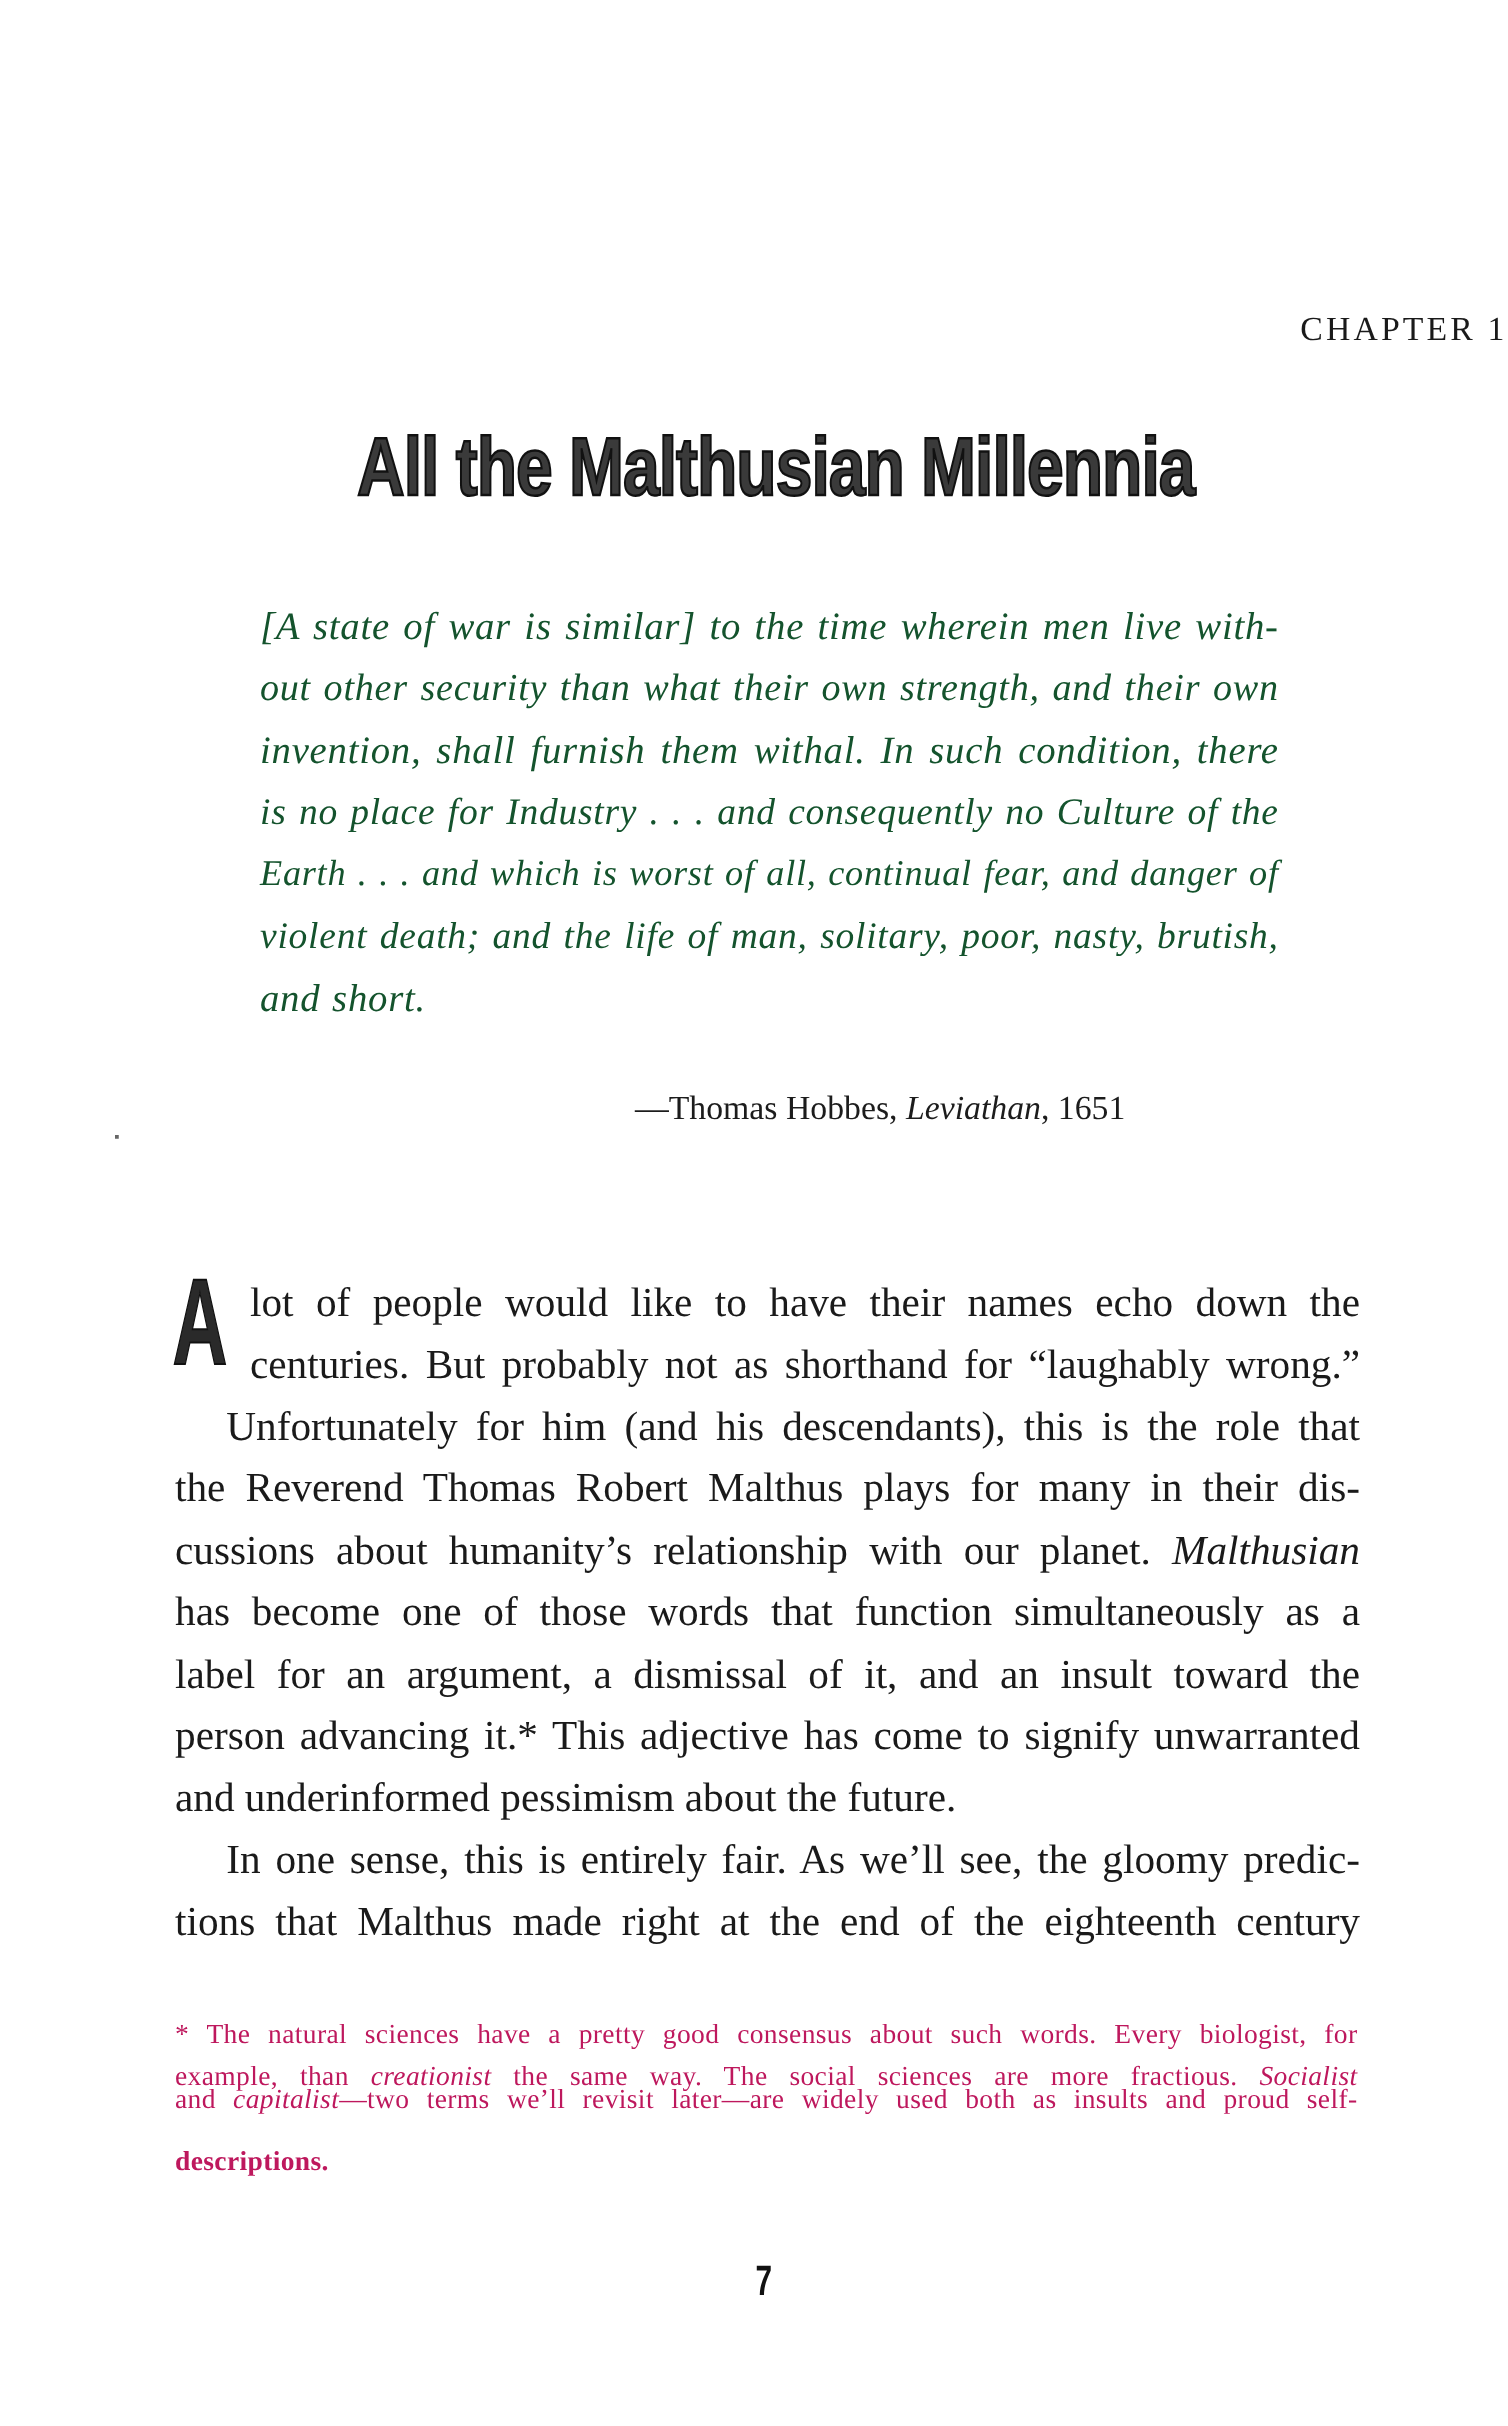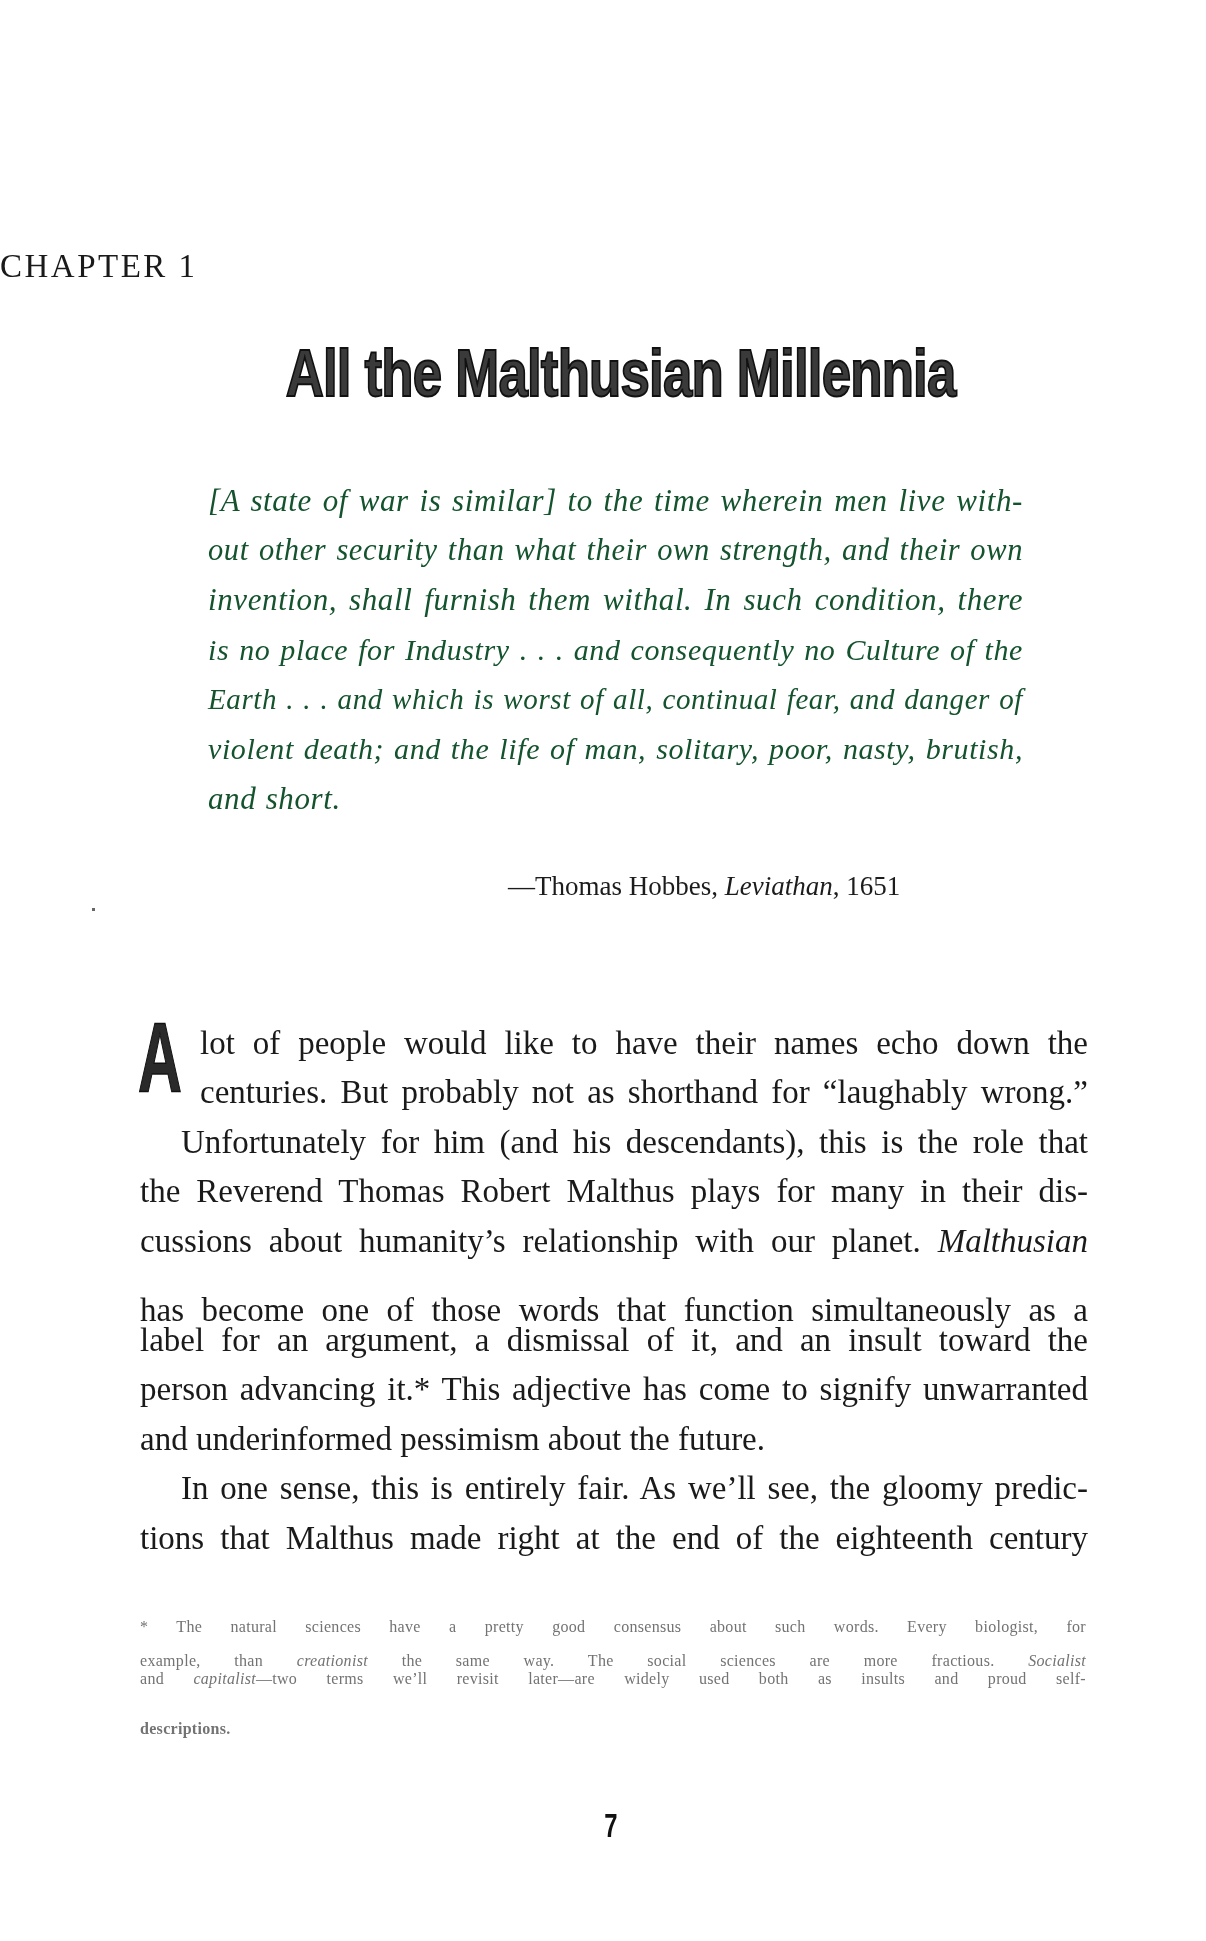--- a/index.html
+++ b/index.html
@@ -1,20 +1,20 @@
 <!DOCTYPE html>
 <html><head>
 <meta charset="utf-8">
 <style>
   html, body { margin: 0; padding: 0; background: #ffffff; }
   body { width: 1206px; height: 1941px; position: relative; overflow: hidden; color: #1a1a1a; }
   .abs { position: absolute; }
   .chapter-label {
-    left: 0; width: 1206px; top: 248px; text-align: left;
-    font-family: "Liberation Serif", serif; font-size: 33px; letter-spacing: 2.5px; color: #1a1a1a;
+    left: 0; width: 1206px; top: 248px; text-align: right;
+    font-family: "Liberation Serif", serif; font-size: 27px; letter-spacing: 2.5px; color: #1a1a1a;
   }
   .chapter-title {
     left: 0; width: 1250px; top: 335px; text-align: center;
     font-family: "Liberation Sans", sans-serif; font-weight: bold; font-size: 66px;
     color: #3a3a3a; -webkit-text-stroke: 2px #111; letter-spacing: -1px;
     transform: scaleX(0.80); transform-origin: 603px 0;
   }
   .quote-line {
     left: 208px; width: 815px; height: 50px; line-height: 50px;
     font-family: "Liberation Serif", serif; font-style: italic; font-size: 31px;
@@ -34,21 +34,21 @@
   }
   .body-line {
     height: 50px; line-height: 50px;
     font-family: "Liberation Serif", serif; font-size: 33px; color: #1a1a1a;
     text-align: justify; text-align-last: justify; white-space: nowrap;
   }
   .body-line.last { text-align-last: left; }
   .body-line i { font-style: italic; }
   .fn-line {
     left: 140px; width: 946px; height: 34px; line-height: 34px;
-    font-family: "Liberation Serif", serif; font-size: 16px; color: #737373;
+    font-family: "Liberation Serif", serif; font-size: 22px; color: #be185d;
     text-align: justify; text-align-last: justify; white-space: nowrap; letter-spacing: 0.3px;
   }
   .fn-line.last { text-align-last: left; }
   .fn-line i { font-style: italic; }
   .page-number {
     left: 0; width: 1222px; top: 1806px; text-align: center;
     font-family: "Liberation Sans", sans-serif; font-weight: bold; font-size: 34px; color: #111;
     transform: scaleX(0.7); transform-origin: 611px 0;
   }
   .speck { left: 92px; top: 908px; width: 3px; height: 3px; background: #666; }
@@ -72,21 +72,21 @@
   <div class="abs attribution"><span>—Thomas Hobbes, </span><i>Leviathan</i><span>, 1651</span></div>
 </div>
 
 <div>
   <div class="abs drop-cap">A</div>
   <div class="abs body-line" style="left: 200px; width: 888px; top: 1018px; white-space: normal; overflow: visible;">lot of people would like to have their names echo down the</div>
   <div class="abs body-line" style="left: 200px; width: 888px; top: 1067px; white-space: normal; overflow: visible;">centuries. But probably not as shorthand for “laughably wrong.”</div>
   <div class="abs body-line" style="left: 181px; width: 907px; top: 1117px; white-space: normal; overflow: visible;">Unfortunately for him (and his descendants), this is the role that</div>
   <div class="abs body-line" style="left: 140px; width: 948px; top: 1166px; white-space: normal; overflow: visible;">the Reverend Thomas Robert Malthus plays for many in their dis-</div>
   <div class="abs body-line" style="left: 140px; width: 948px; top: 1216px; white-space: normal; overflow: visible;"><span>cussions about humanity’s relationship with our planet. </span><i>Malthusian</i></div>
-  <div class="abs body-line" style="left: 140px; width: 948px; top: 1265px; white-space: normal; overflow: visible; margin-top: 20px;">has become one of those words that function simultaneously as a</div>
+  <div class="abs body-line" style="left: 140px; width: 948px; top: 1265px; white-space: normal; overflow: visible;">has become one of those words that function simultaneously as a</div>
   <div class="abs body-line" style="left: 140px; width: 948px; top: 1315px; white-space: normal; overflow: visible;">label for an argument, a dismissal of it, and an insult toward the</div>
   <div class="abs body-line" style="left: 140px; width: 948px; top: 1364px; white-space: normal; overflow: visible;">person advancing it.* This adjective has come to signify unwarranted</div>
   <div class="abs body-line last" style="left: 140px; width: 948px; top: 1414px; white-space: normal; overflow: visible;">and underinformed pessimism about the future.</div>
   <div class="abs body-line" style="left: 181px; width: 907px; top: 1463px; white-space: normal; overflow: visible;">In one sense, this is entirely fair. As we’ll see, the gloomy predic-</div>
   <div class="abs body-line" style="left: 140px; width: 948px; top: 1513px; white-space: normal; overflow: visible;">tions that Malthus made right at the end of the eighteenth century</div>
 </div>
 
 <div>
   <div class="abs fn-line" style="top: 1610px; white-space: normal; overflow: visible;">* The natural sciences have a pretty good consensus about such words. Every biologist, for</div>
   <div class="abs fn-line" style="top: 1644px; white-space: normal; overflow: visible;"><span>example, than </span><i>creationist</i><span> the same way. The social sciences are more fractious. </span><i>Socialist</i></div>

